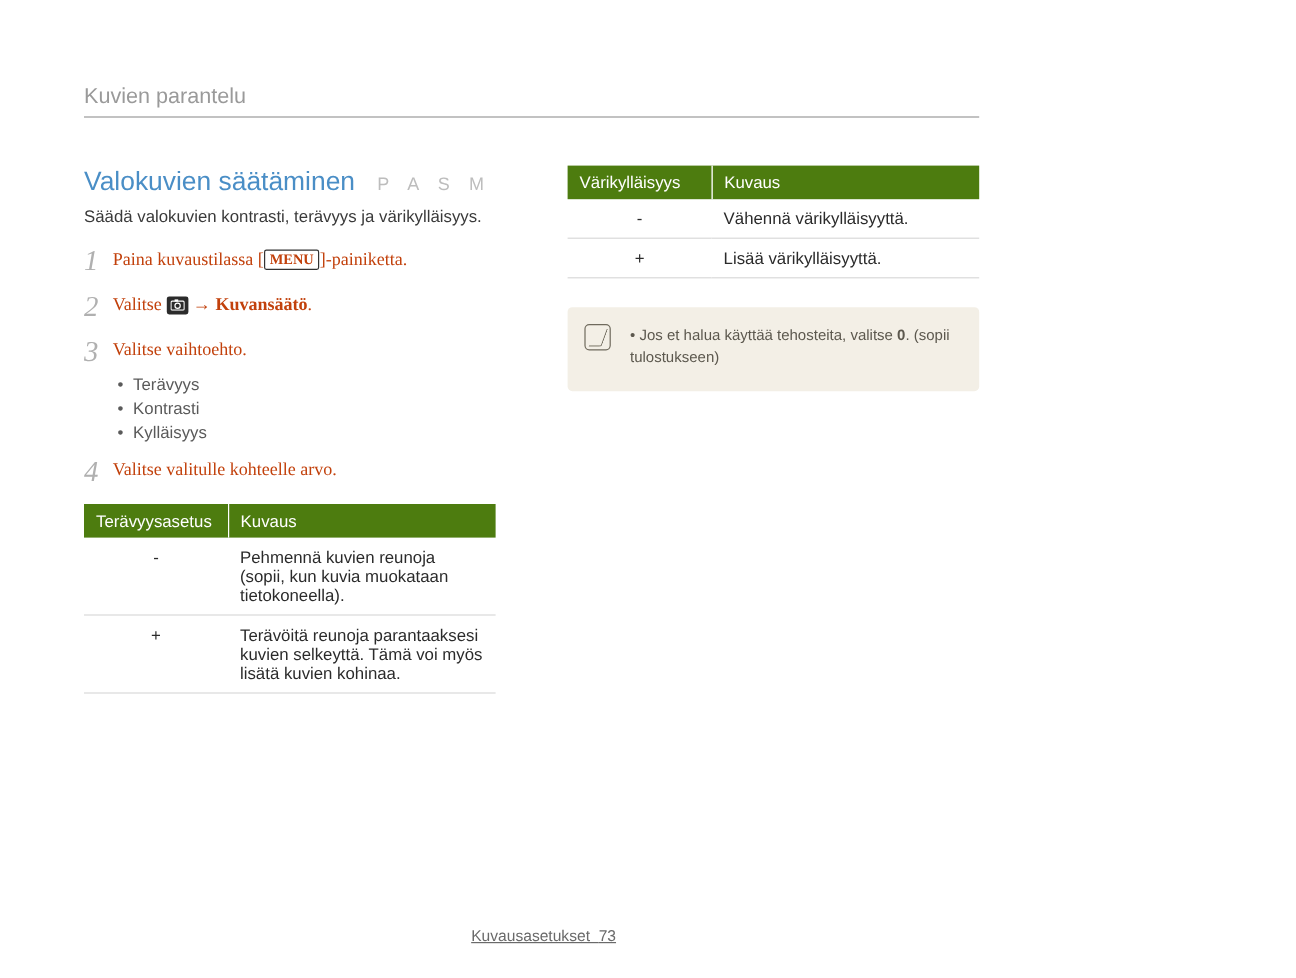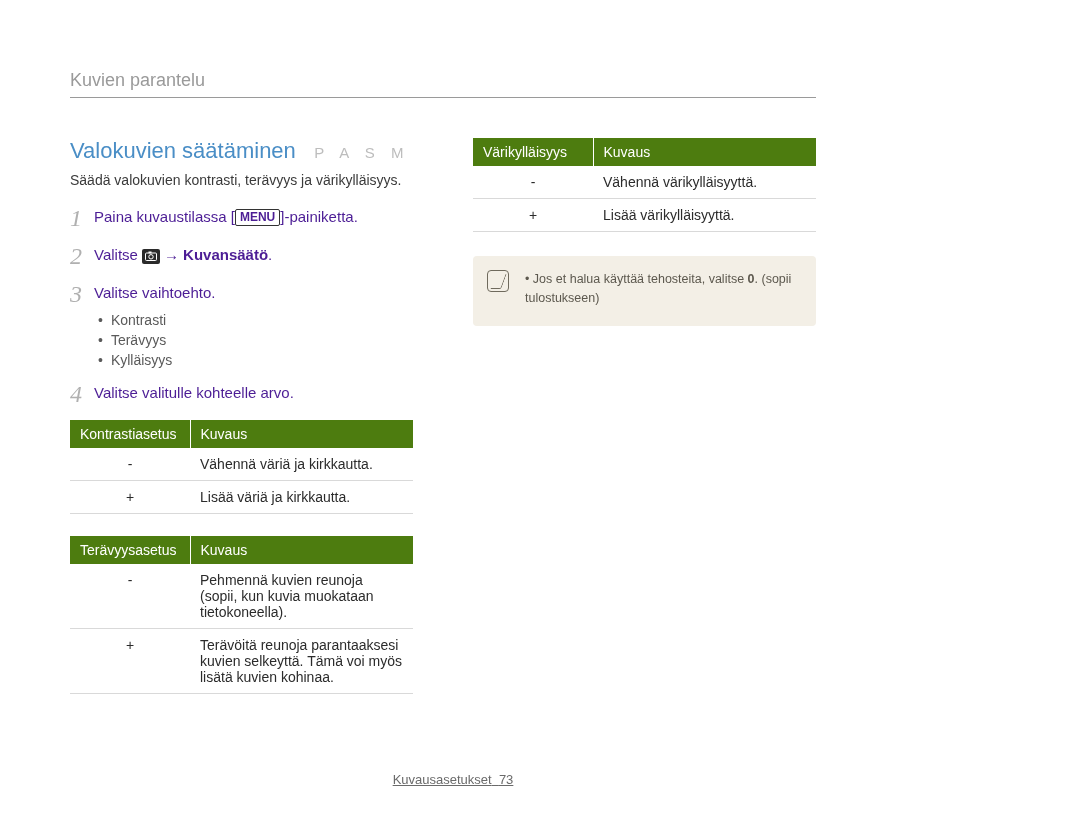--- a/index.html
+++ b/index.html
@@ -55,23 +55,24 @@
   .sn {
     font-family: Georgia, "Times New Roman", serif;
     font-style: italic;
     color: #b0b0b0;
     font-size: 24px;
     width: 24px;
     flex-shrink: 0;
     line-height: 1;
   }
   .st {
-    color: #4c1d95;
+    color: #c2410c;
     font-size: 15px;
     padding-top: 2px;
+    font-family: Liberation Serif, serif;
   }
   .menu-box {
     display: inline-block;
     border: 1px solid #333;
     border-radius: 2px;
     padding: 0 4px;
     font-size: 12px;
     font-weight: bold;
     line-height: 15px;
     vertical-align: 1px;
@@ -208,46 +209,30 @@
                   <rect x="3.5" y="0.5" width="3" height="1.8" fill="#fff"></rect>
                 </svg>
               </span><span class="arrow">→</span><span class="bold">Kuvansäätö</span><span>.</span>
           </div>
         </div>
         <div class="step" style="margin-bottom:4px">
           <div class="sn">3</div>
           <div class="st">Valitse vaihtoehto.</div>
         </div>
         <ul class="sub-bullets">
+          <li>Terävyys</li>
           <li>Kontrasti</li>
-          <li>Terävyys</li>
           <li>Kylläisyys</li>
         </ul>
         <div class="step" style="margin-top:14px">
           <div class="sn">4</div>
           <div class="st">Valitse valitulle kohteelle arvo.</div>
         </div>
       </div>
 
-      <table class="data">
-        <tbody>
-            <tr>
-          <th>Kontrastiasetus</th>
-          <th>Kuvaus</th>
-        </tr>
-        <tr>
-          <td>-</td>
-          <td>Vähennä väriä ja kirkkautta.</td>
-        </tr>
-        <tr>
-          <td>+</td>
-          <td>Lisää väriä ja kirkkautta.</td>
-        </tr>
-      </tbody>
-        </table>
 
       <table class="data">
         <tbody>
             <tr>
           <th>Terävyysasetus</th>
           <th>Kuvaus</th>
         </tr>
         <tr>
           <td>-</td>
           <td>Pehmennä kuvien reunoja (sopii, kun kuvia muokataan tietokoneella).</td>

